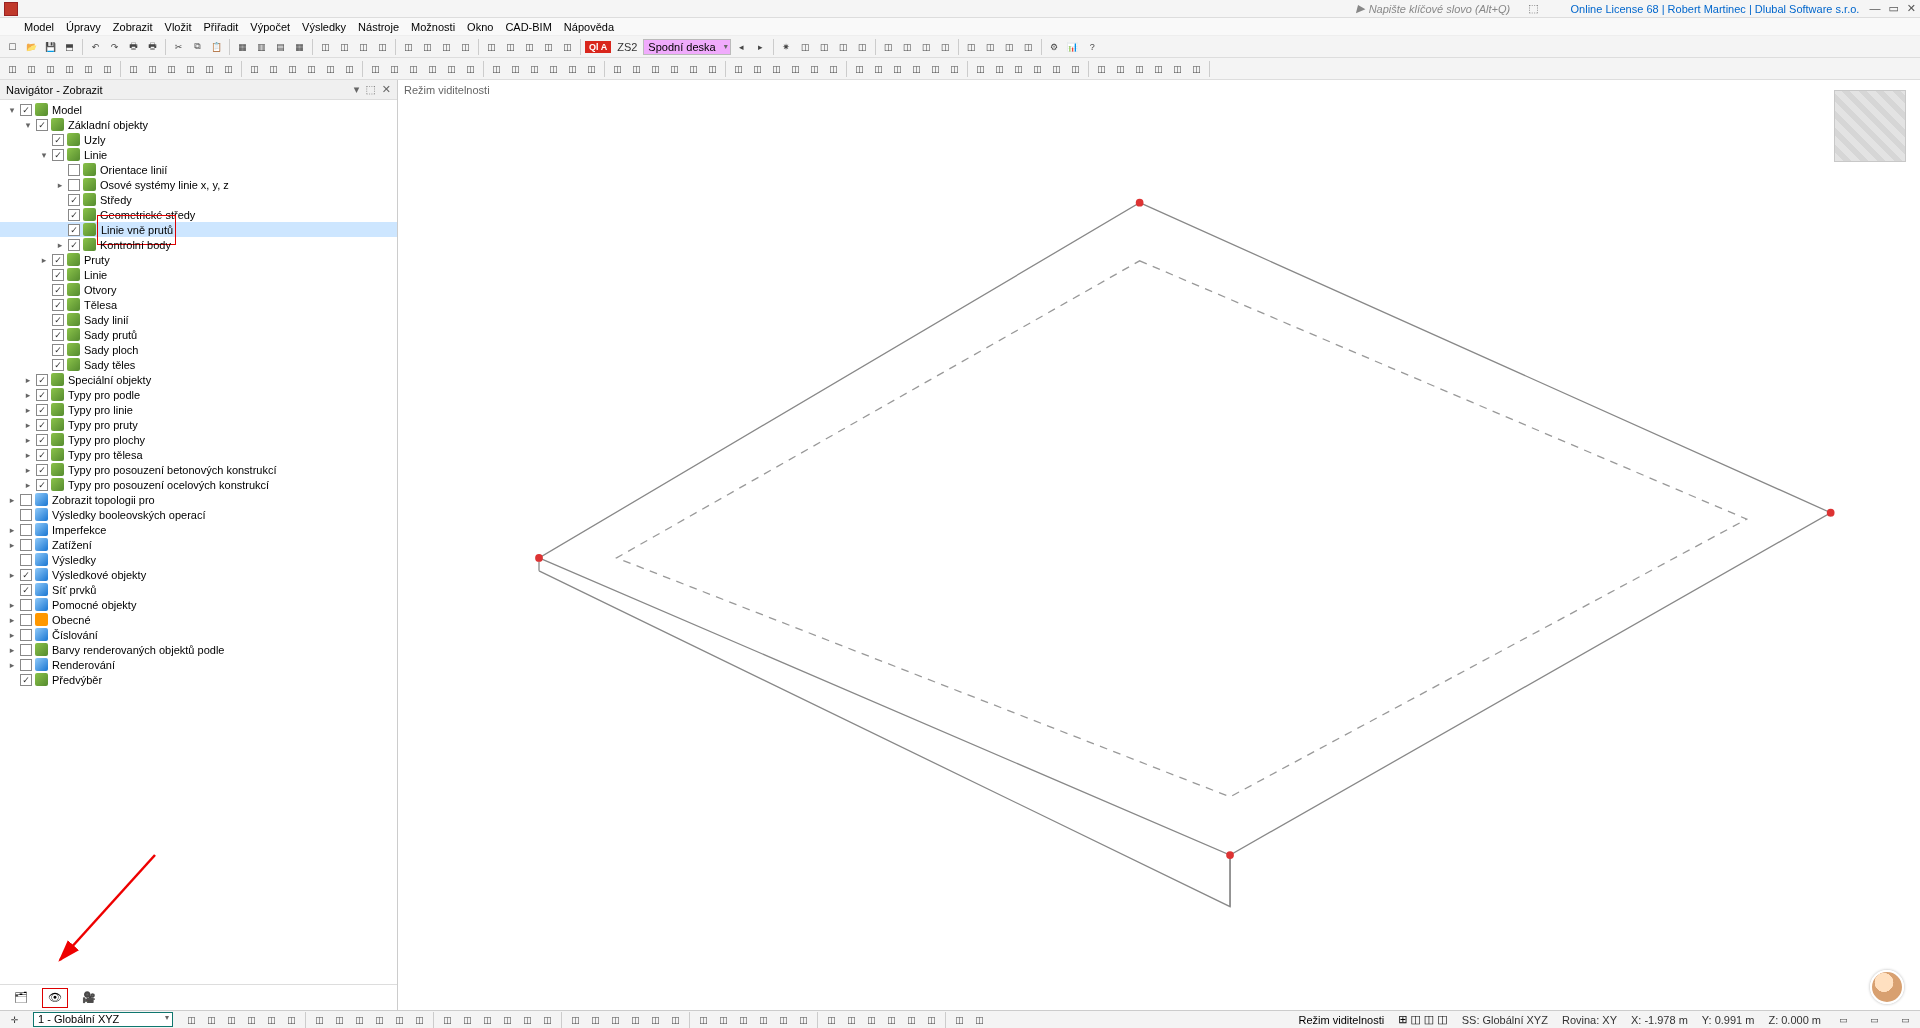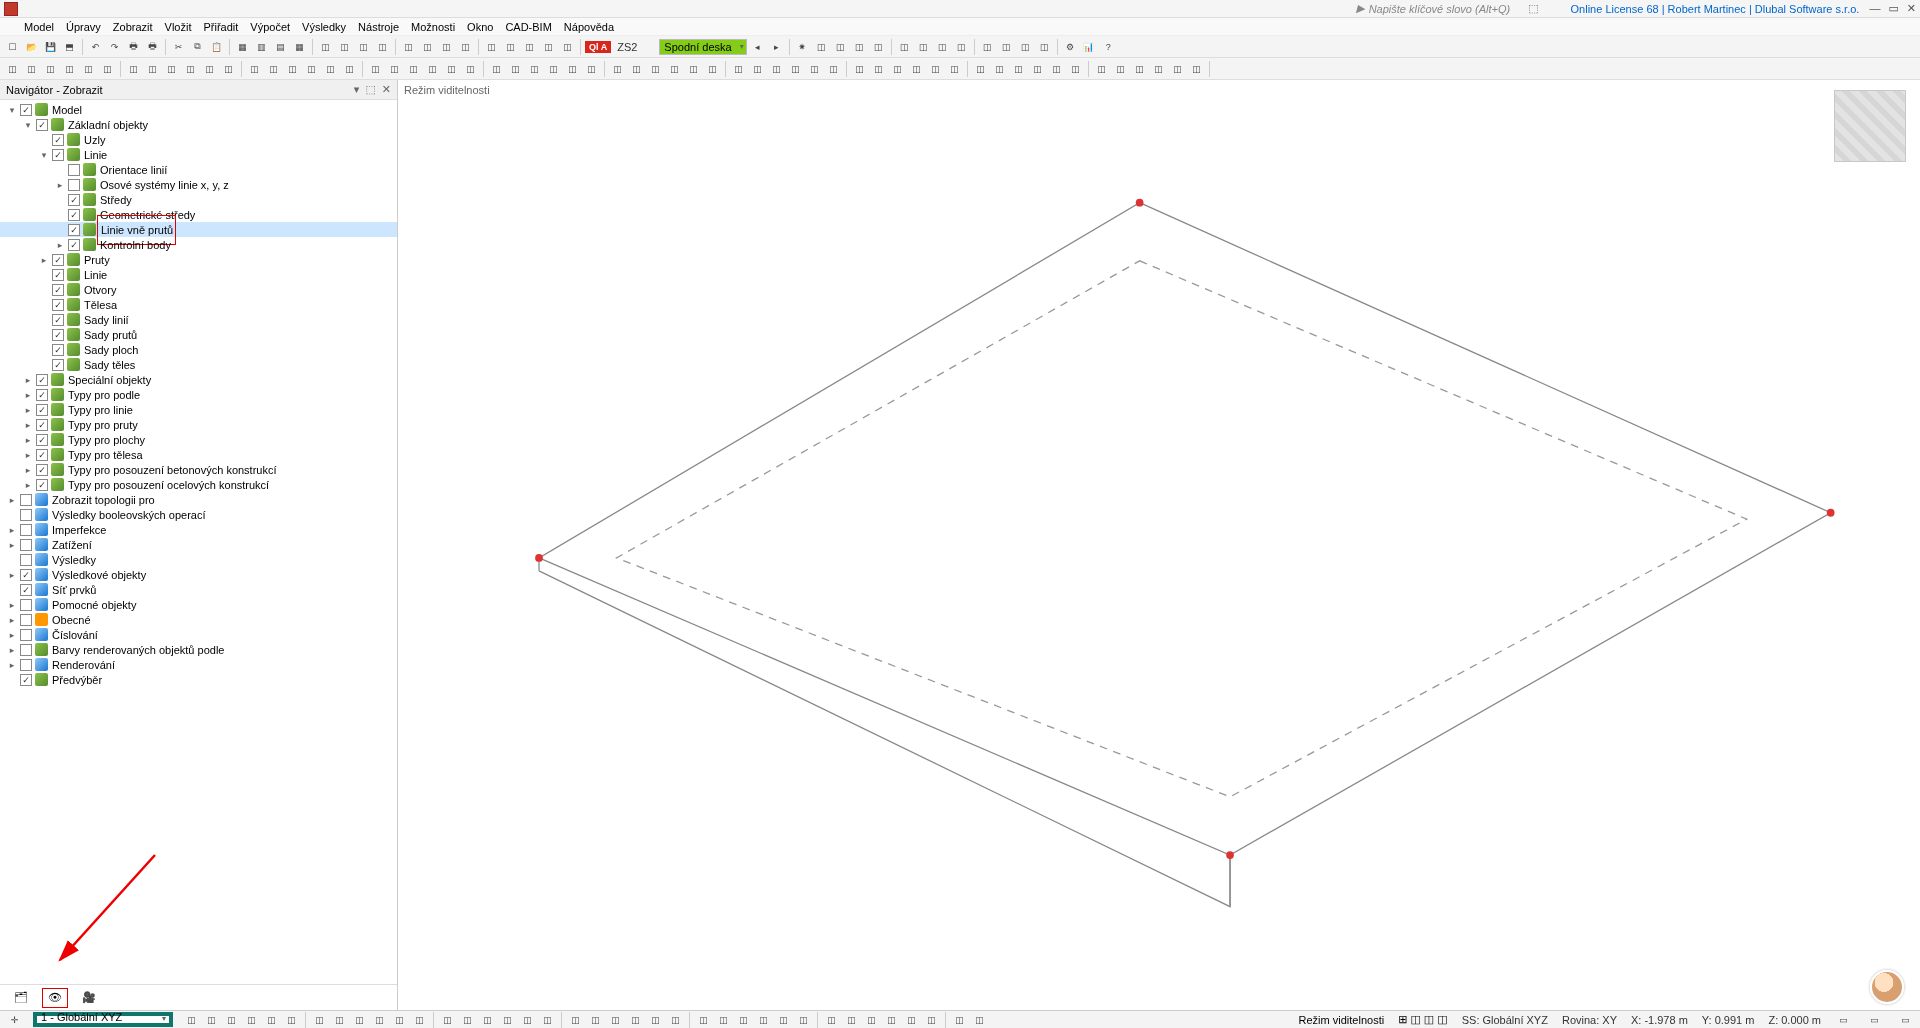--- a/index.html
+++ b/index.html
@@ -12,21 +12,21 @@
 .titlebar .wincontrols { margin-left: 10px; display: flex; gap: 8px; color: #555; }
 
 .menubar { height: 18px; display: flex; align-items: center; gap: 12px; padding: 0 24px; background: #f9f9f9; border-bottom: 1px solid #eee; }
 .menubar span { cursor: default; }
 
 .toolbar { height: 22px; display: flex; align-items: center; gap: 2px; padding: 0 4px; background: #f4f4f4; border-bottom: 1px solid #ddd; }
 .tbtn { width: 17px; height: 17px; border: 1px solid transparent; display: inline-flex; align-items: center; justify-content: center; font-size: 9px; color: #444; }
 .tsep { width: 1px; height: 16px; background: #ccc; margin: 0 2px; }
 .tb-badge { background: #d9261c; color: #fff; font-weight: bold; padding: 1px 4px; font-size: 9px; }
 .tb-text { padding: 0 4px; color: #333; }
-.tb-combo { border: 1px solid #bbb; background: #84cc16; padding: 0 14px 0 4px; height: 16px; position: relative; display: inline-flex; align-items: center; margin-left: 16px; }
+.tb-combo { border: 1px solid #bbb; background: #f0abfc; padding: 0 14px 0 4px; height: 16px; position: relative; display: inline-flex; align-items: center; }
 .tb-combo::after { content: "▾"; position: absolute; right: 2px; font-size: 8px; color: #666; }
 
 .main { display: flex; height: calc(100% - 18px - 18px - 22px - 22px - 18px); }
 
 .navigator { width: 398px; background: #fff; border-right: 1px solid #ccc; display: flex; flex-direction: column; position: relative; }
 .nav-header { height: 20px; background: #f0f0f0; border-bottom: 1px solid #ddd; display: flex; align-items: center; padding: 0 6px; font-size: 11px; }
 .nav-header .hbtns { margin-left: auto; display: flex; gap: 6px; color: #666; font-size: 10px; }
 .tree { flex: 1; overflow: auto; padding: 2px 0; }
 .tree-row { display: flex; align-items: center; height: 15px; padding-right: 4px; white-space: nowrap; }
 .tree-row.highlight { background: #cde6ff; }
@@ -42,21 +42,21 @@
 .nav-footer { height: 26px; border-top: 1px solid #ddd; display: flex; align-items: center; gap: 8px; padding: 0 8px; position: relative; }
 .tab-btn { width: 26px; height: 20px; border: 1px solid transparent; display: flex; align-items: center; justify-content: center; }
 .tab-btn.active { border: 1.5px solid #d00; }
 
 .viewport { flex: 1; position: relative; background: #fff; }
 .vp-title { position: absolute; top: 4px; left: 6px; color: #666; }
 .viewcube { position: absolute; top: 10px; right: 14px; width: 72px; height: 72px; background: repeating-linear-gradient(45deg,#ddd,#ddd 6px,#ccc 6px,#ccc 12px); border: 1px solid #bbb; opacity: 0.8; }
 .avatar { position: absolute; bottom: 6px; right: 16px; width: 34px; height: 34px; border-radius: 50%; background: radial-gradient(circle at 40% 35%, #ffe0c0 35%, #d8a070 36%); border: 2px solid #fff; box-shadow: 0 0 3px rgba(0,0,0,.3); }
 
 .statusbar { height: 18px; background: #f4f4f4; border-top: 1px solid #ccc; display: flex; align-items: center; gap: 10px; padding: 0 6px; }
-.status-combo { border: 4px solid #0f766e; background: #fff; height: 15px; width: 140px; display: flex; align-items: flex-end; padding: 0 4px; position: relative; }
+.status-combo { border: 1px solid #0f766e; background: #fff; height: 15px; width: 140px; display: flex; align-items: flex-start; padding: 0 4px; position: relative; }
 .status-combo::after { content: "▾"; position: absolute; right: 3px; font-size: 8px; color: #666; }
 .sb-group { display: flex; gap: 3px; align-items: center; }
 .sb-right { margin-left: auto; display: flex; gap: 14px; align-items: center; }
 .sb-coord { color: #333; }
 
 svg.model { width: 100%; height: 100%; }
 </style>
 </head>
 <body>
 

